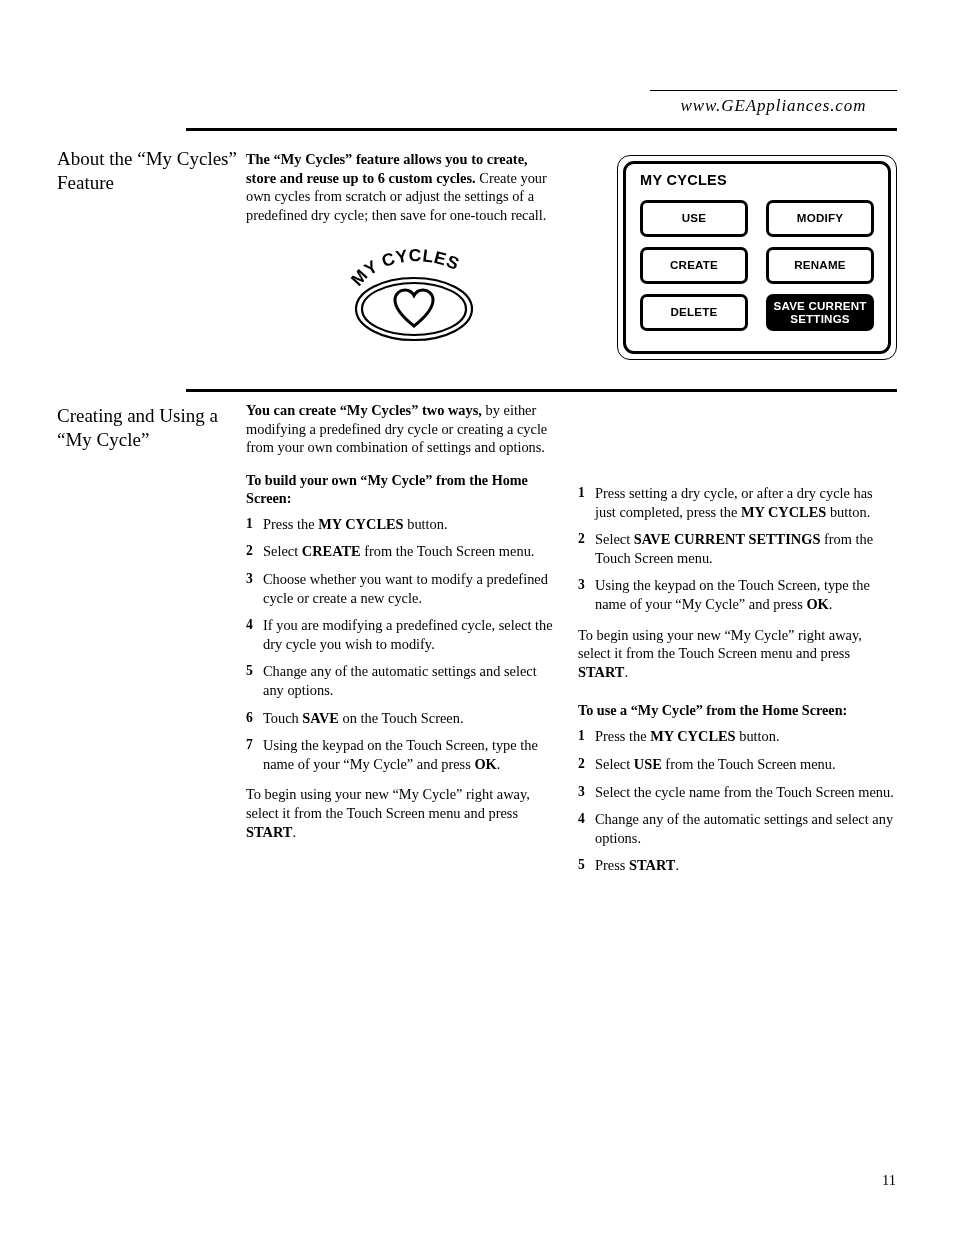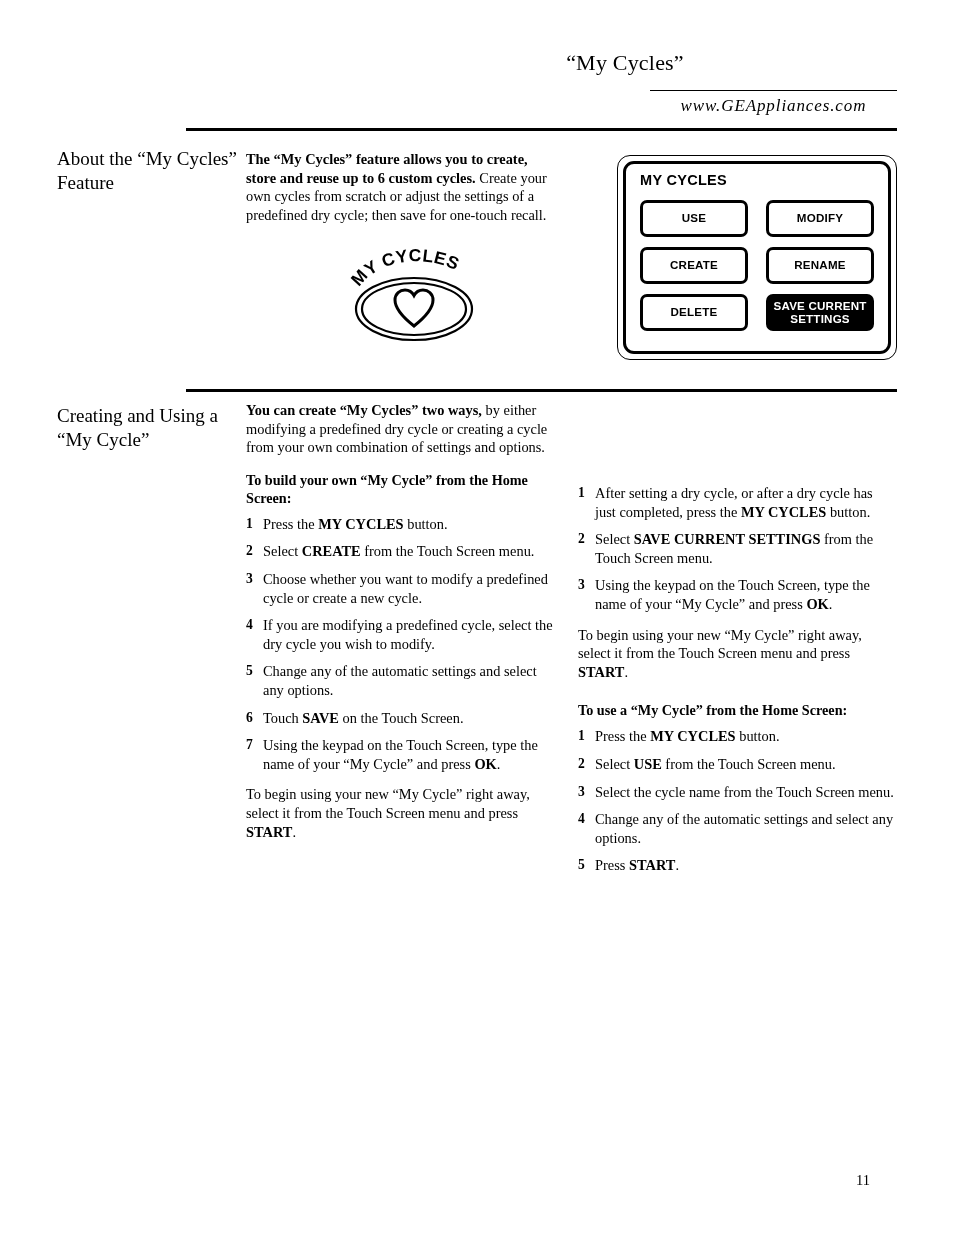--- a/index.html
+++ b/index.html
@@ -183,28 +183,28 @@
     color: #ffffff;
     border-color: #000000;
   }
 
   
   .page-number {
     position: absolute;
     left: 856px;
     top: 1172px;
     width: 40px;
+    text-align: right;
     font-size: 14.5px;
   }
 </style>
 </head>
 <body>
 
 <div class="page-header">
-  <div class="header-title">“My Cycles”</div>
   <div class="header-rule-thin"></div>
   <div class="header-url">www.GEAppliances.com</div>
 </div>
 <div class="rule-thick" id="rule-top"></div>
 
 <div class="side-heading" id="side-heading-about">About the “My Cycles” Feature</div>
 
 <div class="col-left" style="top:150px;">
   <p class="body lead"><b>The “My Cycles” feature allows you to create, store and reuse up to 6 custom cycles.</b><span> Create your own cycles from scratch or adjust the settings of a predefined dry cycle; then save for one-touch recall.</span></p>
 </div>
@@ -255,21 +255,21 @@
     <li><span class="num">6</span><span>Touch </span><b>SAVE</b><span> on the Touch Screen.</span></li>
     <li><span class="num">7</span><span>Using the keypad on the Touch Screen, type the name of your “My Cycle” and press </span><b>OK</b><span>.</span></li>
   </ol>
 
   <p class="body"><span>To begin using your new “My Cycle” right away, select it from the Touch Screen menu and press </span><b>START</b><span>.</span></p>
 </div>
 
 <div class="col-right" style="top:484px;">
 
   <ol class="steps">
-    <li><span class="num">1</span><span>After setting a dry cycle, or after a dry cycle has just completed, press the </span><b>MY CYCLES</b><span> button.</span></li>
+    <li><span class="num">1</span><span>Press setting a dry cycle, or after a dry cycle has just completed, press the </span><b>MY CYCLES</b><span> button.</span></li>
     <li><span class="num">2</span><span>Select </span><b>SAVE CURRENT SETTINGS</b><span> from the Touch Screen menu.</span></li>
     <li><span class="num">3</span><span>Using the keypad on the Touch Screen, type the name of your “My Cycle” and press </span><b>OK</b><span>.</span></li>
   </ol>
 
   <p class="body"><span>To begin using your new “My Cycle” right away, select it from the Touch Screen menu and press </span><b>START</b><span>.</span></p>
 
   <p class="subhead" style="margin-top:20px;">To use a “My Cycle” from the Home Screen:</p>
 
   <ol class="steps">
     <li><span class="num">1</span><span>Press the </span><b>MY CYCLES</b><span> button.</span></li>

